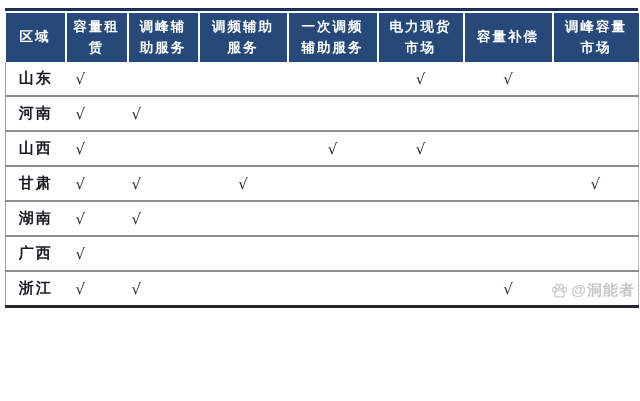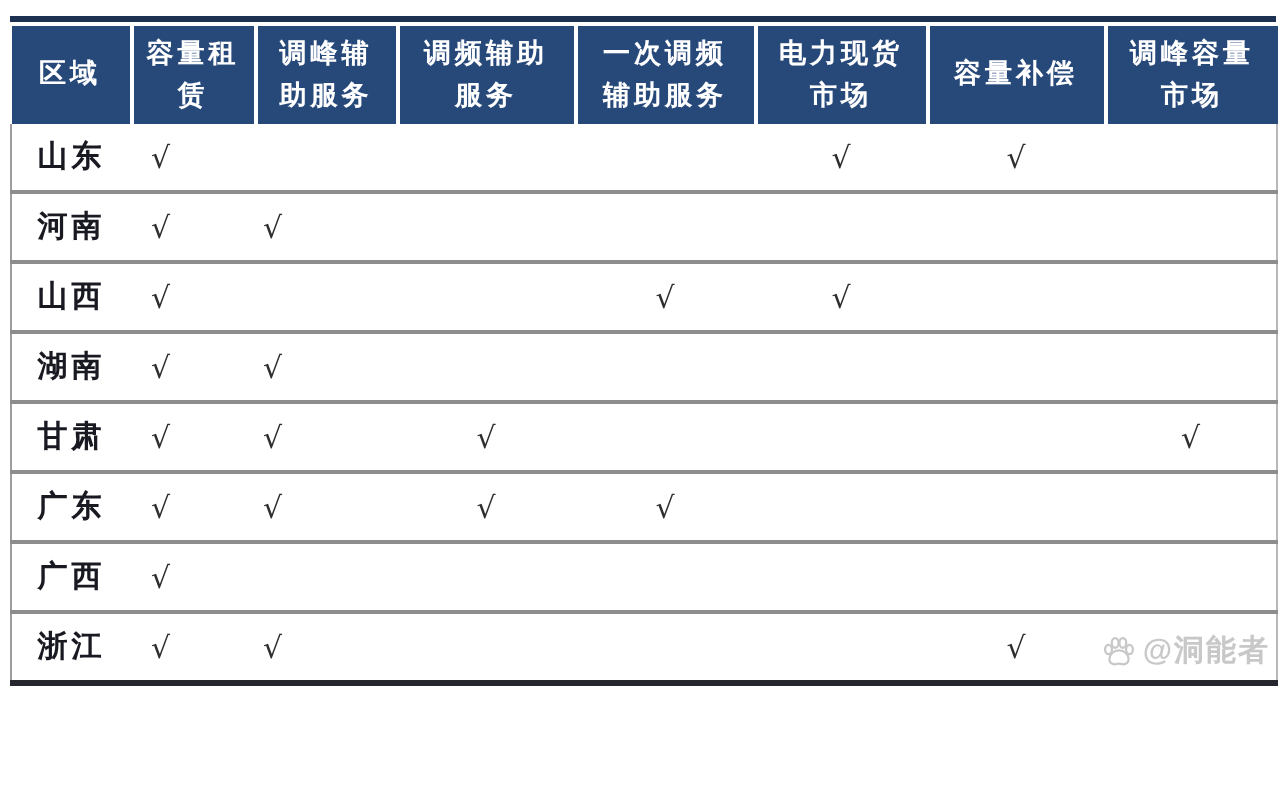--- a/index.html
+++ b/index.html
@@ -102,45 +102,35 @@
           <td class="region">山西</td>
           <td class="mark m0">√</td>
           <td class="mark m1"></td>
           <td class="mark"></td>
           <td class="mark">√</td>
           <td class="mark">√</td>
           <td class="mark"></td>
           <td class="mark"></td>
         </tr>
         <tr>
-          <td class="region">湖南</td>
-          <td class="mark m0">√</td>
-          <td class="mark m1">√</td>
-          <td class="mark"></td>
-          <td class="mark"></td>
-          <td class="mark"></td>
-          <td class="mark"></td>
-          <td class="mark"></td>
-        </tr>
-        <tr>
           <td class="region">甘肃</td>
           <td class="mark m0">√</td>
           <td class="mark m1">√</td>
           <td class="mark">√</td>
           <td class="mark"></td>
           <td class="mark"></td>
           <td class="mark"></td>
           <td class="mark">√</td>
         </tr>
         <tr>
-          <td class="region">广东</td>
+          <td class="region">湖南</td>
           <td class="mark m0">√</td>
           <td class="mark m1">√</td>
-          <td class="mark">√</td>
-          <td class="mark">√</td>
+          <td class="mark"></td>
+          <td class="mark"></td>
           <td class="mark"></td>
           <td class="mark"></td>
           <td class="mark"></td>
         </tr>
         <tr>
           <td class="region">广西</td>
           <td class="mark m0">√</td>
           <td class="mark m1"></td>
           <td class="mark"></td>
           <td class="mark"></td>

